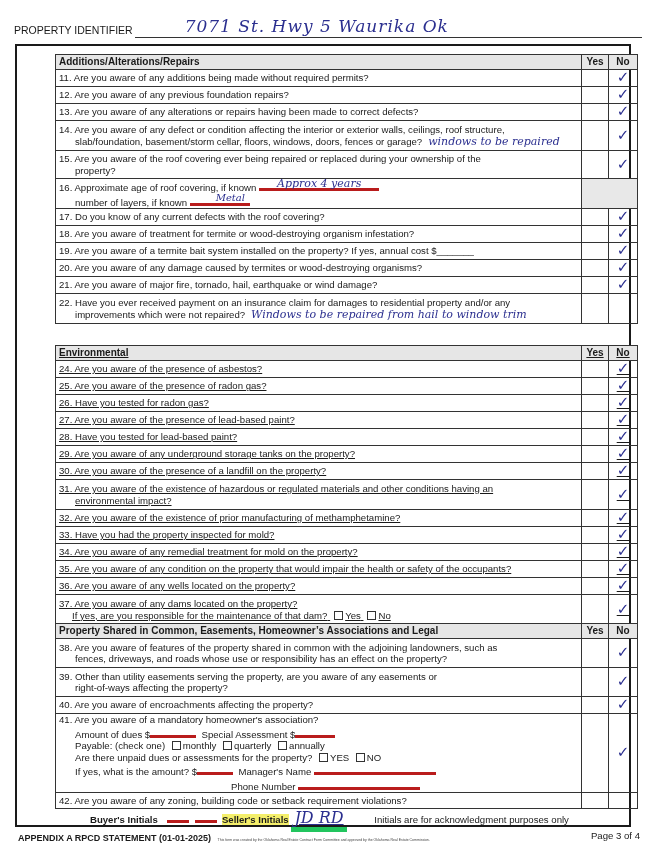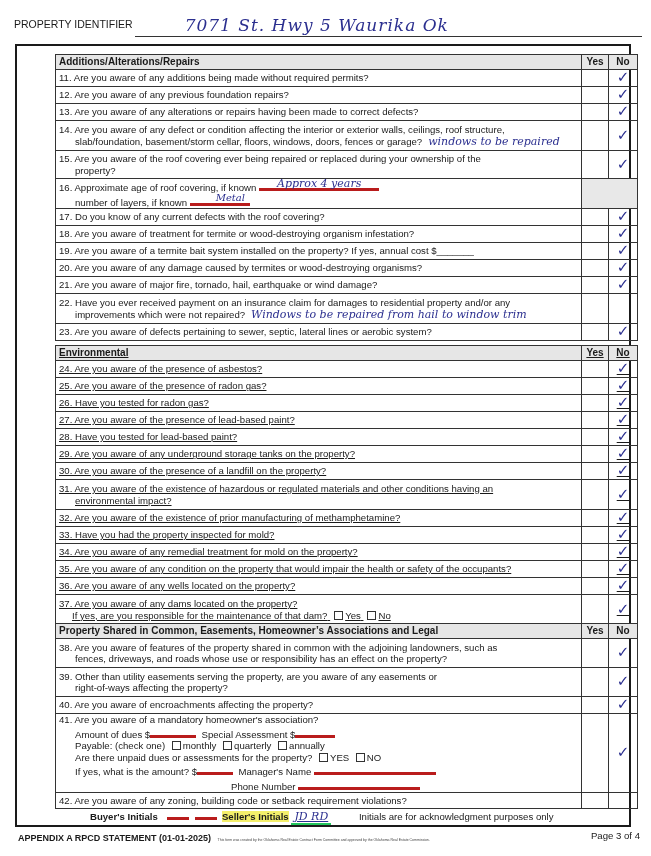--- a/index.html
+++ b/index.html
@@ -2,21 +2,21 @@
 <html><head>
 <meta charset="utf-8">
 <style>
   html, body { margin: 0; padding: 0; background: #ffffff; }
   body {
     width: 651px; height: 856px; position: relative; overflow: hidden;
     font-family: "Liberation Sans", sans-serif; color: #1a1a1a;
   }
   .prop-id {
     position: absolute; left: 14px; top: 18px; width: 628px; height: 20px;
-    font-size: 10.5px; display: flex; 
+    font-size: 10.5px; display: flex; align-items: flex-end;
   }
   .prop-id .lbl { white-space: nowrap; padding-bottom: 2px; }
   .prop-id .line {
     flex: 1; border-bottom: 1px solid #333; height: 18px; margin-left: 2px; position: relative;
   }
   .hand {
     font-family: "DejaVu Serif", serif; font-style: italic; color: #2b2f8f;
   }
   .prop-id .hand { position: absolute; left: 50px; bottom: 1px; font-size: 17px; letter-spacing: 1px; }
 
@@ -149,25 +149,20 @@
     <td class="chk">✓</td>
   </tr>
   <tr style="height:30px">
     <td class="qcell">
       <span>22. Have you ever received payment on an insurance claim for damages to residential property and/or any</span>
       <span class="indent"><span>improvements which were not repaired?</span><span class="hand inline-hand" style="white-space:nowrap;">Windows to be repaired from hail to window trim</span></span>
     </td>
     <td></td>
     <td class="chk"></td>
   </tr>
-  <tr style="height:17px">
-    <td class="qcell">23. Are you aware of defects pertaining to sewer, septic, lateral lines or aerobic system?</td>
-    <td></td>
-    <td class="chk">✓</td>
-  </tr>
 </tbody>
   </table>
 
 <table class="sec" style="top:345px;text-decoration:underline;">
   <colgroup>
       <col class="q">
       <col class="y">
       <col class="n">
     </colgroup>
   <tbody>
@@ -329,21 +324,21 @@
     <td class="chk"></td>
   </tr>
 </tbody>
   </table>
 
 <div class="initials">
   <b>Buyer's Initials</b>
   <span class="blank" style="width:22px;margin-left:6px;"></span>
   <span class="blank" style="width:22px;margin-left:4px;"></span>
   <b class="hl" style="margin-left:2px;text-align:right;">Seller's Initials</b>
-  <span class="hand" style="font-size:11px;border-bottom:2px solid #22c55e;padding:0 3px;text-decoration:underline;">JD  RD</span>
+  <span class="hand" style="font-size:16px;border-bottom:5px solid #22c55e;padding:0 3px;text-decoration:underline;">JD  RD</span>
   <span style="margin-left:4px;padding-left:21px;">Initials are for acknowledgment purposes only</span>
 </div>
 
 <div class="footer">
   <span>APPENDIX A RPCD STATEMENT (01-01-2025)</span>
   <span class="small">This form was created by the Oklahoma Real Estate Contract Form Committee and approved by the Oklahoma Real Estate Commission.</span>
   <span class="page">Page 3 of 4</span>
 </div>
 
 </body></html>

